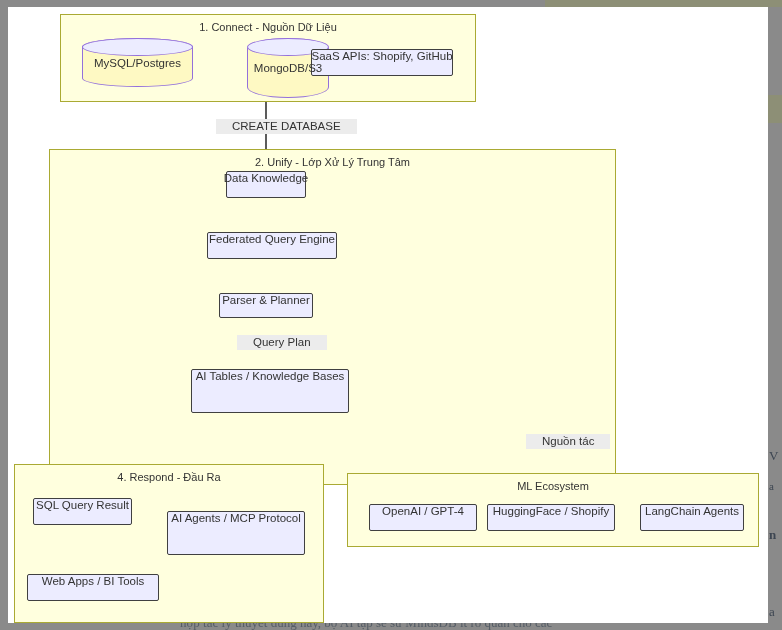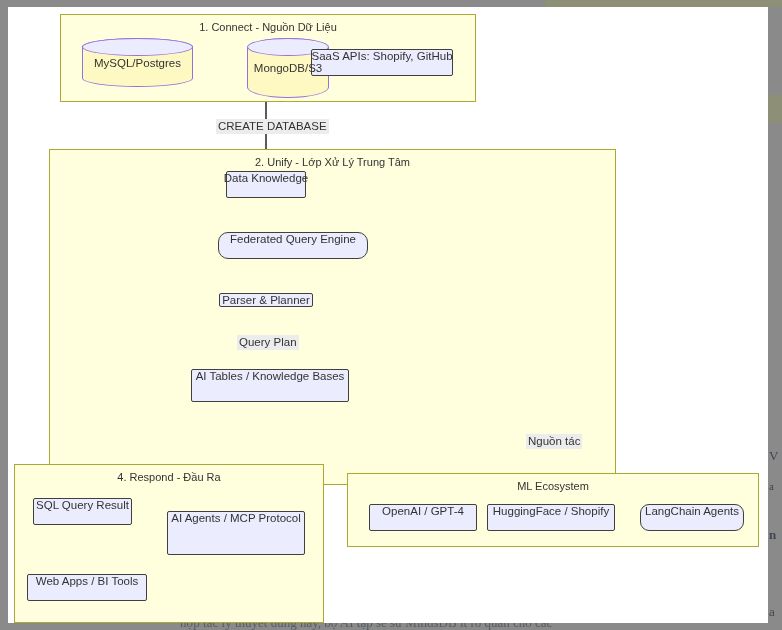--- a/index.html
+++ b/index.html
@@ -132,21 +132,21 @@
     border-radius: 50%;
     background: #ececff;
     box-sizing: border-box;
   }
   .cyl span { position: relative; z-index: 2; }
   .edge-label {
     position: absolute;
     background: #ececec;
     color: #333333;
     font-size: 11.5px;
-    padding: 1px 2px;
+    padding: 1px 16px;
     white-space: nowrap;
     line-height: 13px;
   }
   svg.links {
     position: absolute;
     left: 0; top: 0;
     width: 760px; height: 616px;
     overflow: visible;
     pointer-events: none;
   }
@@ -208,60 +208,60 @@
       <div class="edge-label" style="left:208px; top:112px;">
         <span>CREATE DATABASE</span>
       </div>
 
       <div class="subgraph" style="left:41px; top:142px; width:567px; height:336px;">
         <div class="subgraph-title">2. Unify - Lớp Xử Lý Trung Tâm</div>
       </div>
       <div class="node" style="left:218px; top:164px; width:80px; height:27px;">
         <span>Data Knowledge</span>
       </div>
-      <div class="node" style="left:210px; top:225px; width:150px; height:27px;border-radius:10px;">
+      <div class="node" style="left:199px; top:225px; width:130px; height:27px;">
         <span>Federated Query Engine</span>
       </div>
-      <div class="node" style="left:211px; top:286px; width:94px; height:14px;">
+      <div class="node" style="left:211px; top:286px; width:94px; height:25px;">
         <span>Parser &amp; Planner</span>
       </div>
 
       <div class="edge-label" style="left:229px; top:328px;">
         <span>Query Plan</span>
       </div>
 
-      <div class="node" style="left:183px; top:362px; width:158px; height:33px;">
+      <div class="node" style="left:183px; top:362px; width:158px; height:44px;">
         <span>AI Tables / Knowledge Bases</span>
       </div>
 
       <div class="edge-label" style="left:518px; top:427px;">
         <span>Nguồn tác</span>
       </div>
 
       <div class="subgraph" style="left:6px; top:457px; width:310px; height:159px;">
         <div class="subgraph-title">4. Respond - Đầu Ra</div>
       </div>
       <div class="node" style="left:25px; top:491px; width:99px; height:27px;">
         <span>SQL Query Result</span>
       </div>
       <div class="node" style="left:159px; top:504px; width:138px; height:44px;">
         <span>AI Agents / MCP Protocol</span>
       </div>
-      <div class="node" style="left:19px; top:567px; width:120px; height:27px;">
+      <div class="node" style="left:19px; top:567px; width:132px; height:27px;">
         <span>Web Apps / BI Tools</span>
       </div>
 
       <div class="subgraph" style="left:339px; top:466px; width:412px; height:74px;">
         <div class="subgraph-title">ML Ecosystem</div>
       </div>
       <div class="node" style="left:361px; top:497px; width:108px; height:27px;">
         <span>OpenAI / GPT-4</span>
       </div>
       <div class="node" style="left:479px; top:497px; width:128px; height:27px;">
         <span>HuggingFace / Shopify</span>
       </div>
-      <div class="node" style="left:632px; top:497px; width:104px; height:27px;border-radius:9px;">
+      <div class="node" style="left:632px; top:497px; width:104px; height:27px;">
         <span>LangChain Agents</span>
       </div>
 
     </div>
   </div>
 </div>
 
 </body></html>

